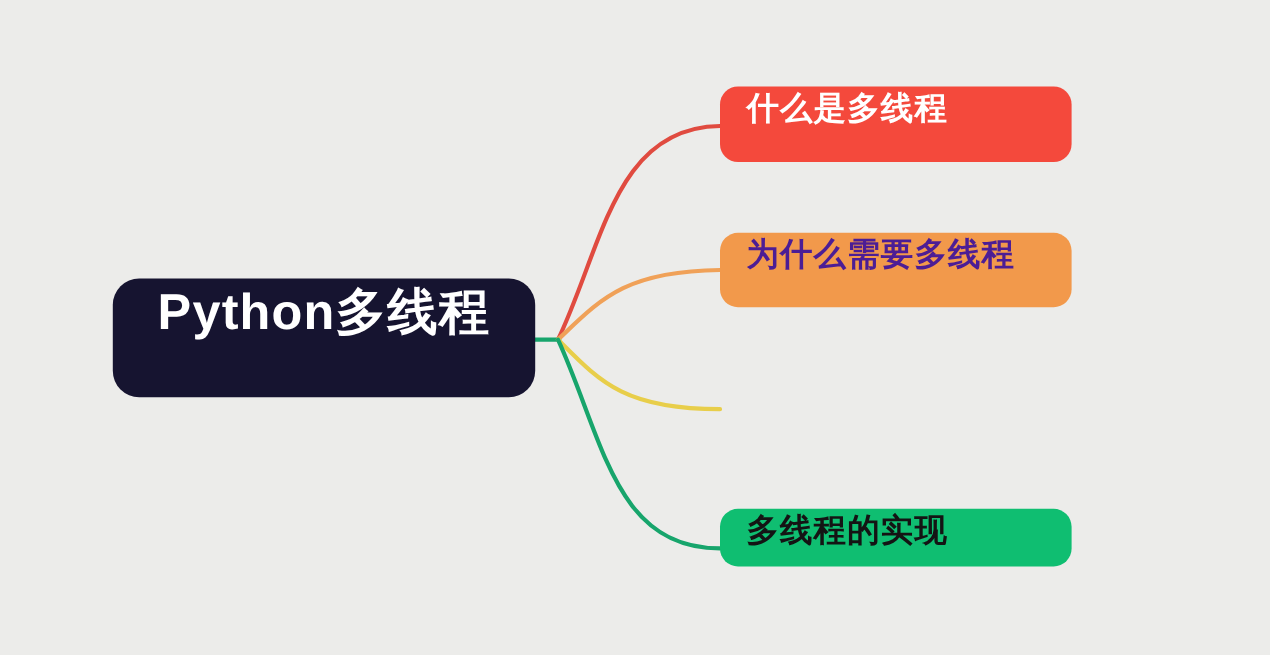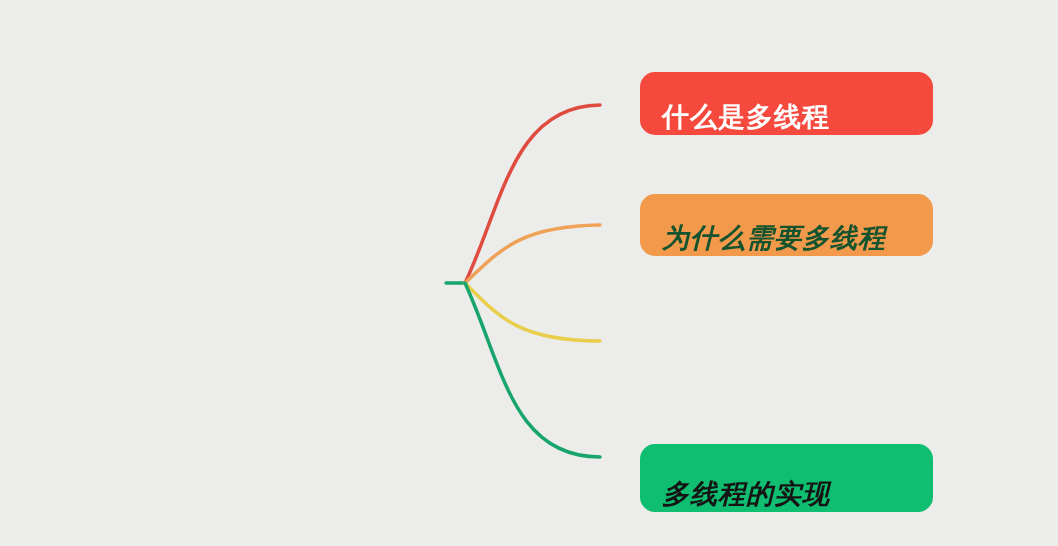--- a/index.html
+++ b/index.html
@@ -18,23 +18,22 @@
   .links {
     position: absolute;
     left: 0; top: 0;
     width: 1058px;
     height: 546px;
     pointer-events: none;
   }
   .node {
     position: absolute;
     display: flex;
-    align-items: flex-end;
+    align-items: flex-start;
     cursor: pointer;
-    margin-left: 40px;
   }
   .node span {
     display: inline-block;
     white-space: nowrap;
   }
   .root-node {
     left: 94px; top: 232px;
     width: 352px; height: 99px;
     border-radius: 22px;
     justify-content: center;
@@ -48,41 +47,44 @@
     border-radius: 15px;
     justify-content: flex-start;
     padding-left: 22px;
     font-size: 27px;
     font-weight: bold;
     letter-spacing: 1px;
   }
   .branch-1 { top: 72px;  height: 63px; }
   .branch-2 { top: 194px; height: 62px; }
   .branch-3 { top: 310px; height: 63px; }
-  .branch-4 { top: 444px; height: 68px; font-style: italic; }
+  .branch-4 { top: 424px; height: 48px; }
 </style>
 </head>
 <body>
 
 <div class="canvas" style="background: rgb(236, 236, 234);">
 
   <svg class="links" viewBox="0 0 1058 546">
     <path d="M 446 283 L 466 283" fill="none" stroke-width="3.5" stroke-linecap="round" stroke="#17A56C"></path>
     <path d="M 465 283 C 502 206 512 106 600 105" fill="none" stroke-width="3.5" stroke-linecap="round" stroke="#E04B40"></path>
     <path d="M 465 283 C 500 250 520 226 600 225" fill="none" stroke-width="3.5" stroke-linecap="round" stroke="#F0A158"></path>
     <path d="M 465 283 C 500 318 520 341 600 341" fill="none" stroke-width="3.5" stroke-linecap="round" stroke="#E8CE4A"></path>
     <path d="M 465 283 C 503 366 512 457 600 457" fill="none" stroke-width="3.5" stroke-linecap="round" stroke="#17A56C"></path>
   </svg>
 
+  <div class="node root-node" style="background: rgb(22, 20, 48); color: rgb(255, 255, 255);">
+    <span>Python多线程</span>
+  </div>
 
   <div class="node branch-node branch-1" style="background: rgb(244, 73, 60); color: rgb(255, 255, 255);">
     <span>什么是多线程</span>
   </div>
 
-  <div class="node branch-node branch-2" style="background: rgb(242, 153, 75); color: #14532d; font-style: italic;">
+  <div class="node branch-node branch-2" style="background: rgb(242, 153, 75); color: #4c1d95;">
     <span>为什么需要多线程</span>
   </div>
 
 
   <div class="node branch-node branch-4" style="background: rgb(15, 190, 113); color: rgb(20, 20, 20);">
     <span>多线程的实现</span>
   </div>
 
 </div>
 

